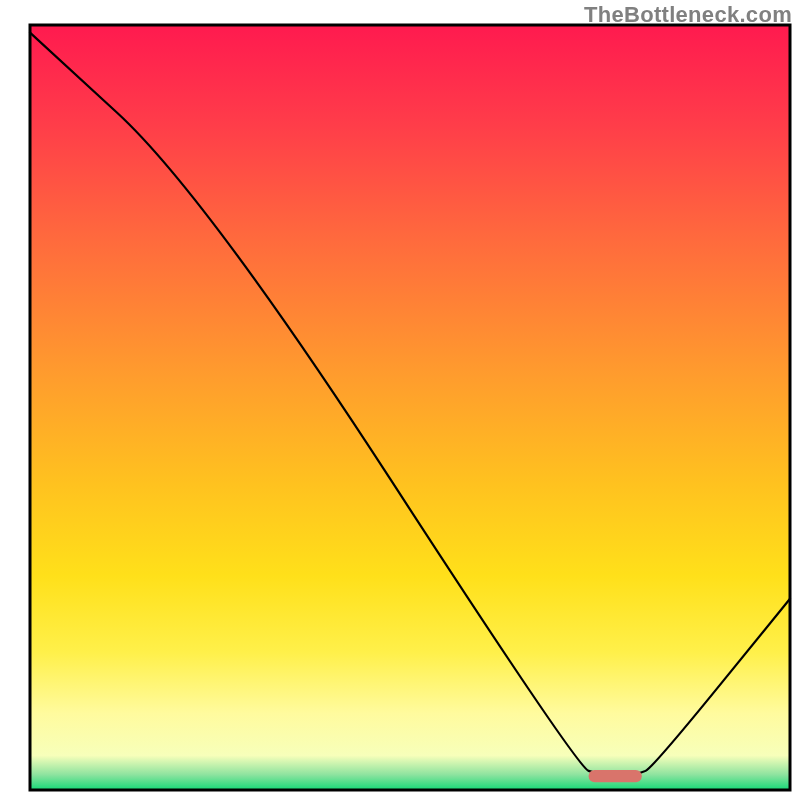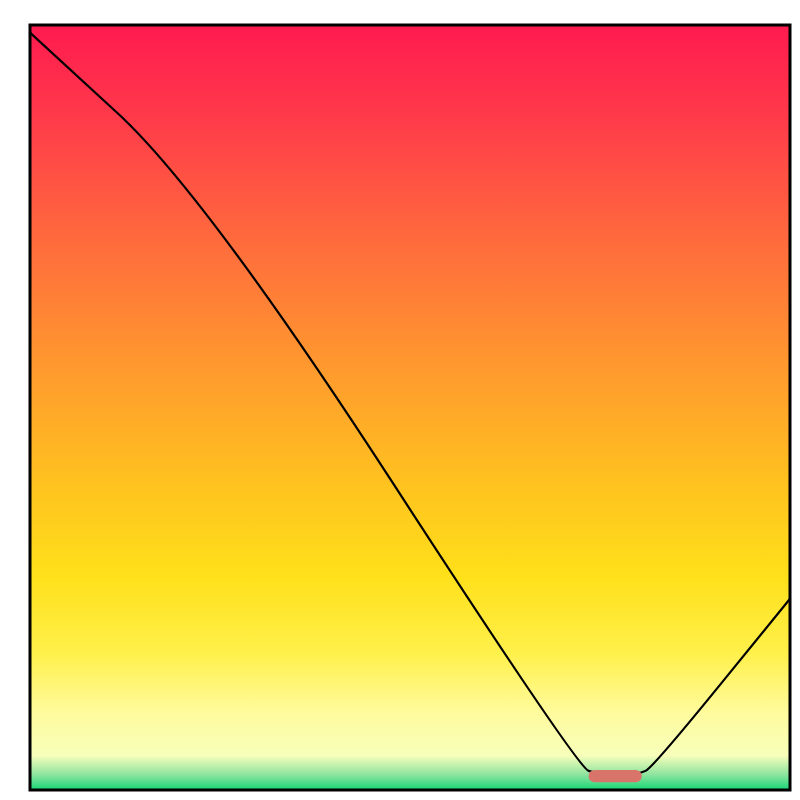--- a/index.html
+++ b/index.html
@@ -28,20 +28,21 @@
   svg.chart {
     position: absolute;
     top: 0;
     left: 0;
   }
 </style>
 </head>
 <body>
 
 <div class="container">
+  <div class="watermark">TheBottleneck.com</div>
 
   <svg class="chart" width="800" height="800" viewBox="0 0 800 800">
     <defs>
       <linearGradient id="bg-grad" x1="0" y1="0" x2="0" y2="1">
           <stop offset="0%" stop-color="#ff1a4f"></stop>
           <stop offset="12%" stop-color="#ff3a4a"></stop>
           <stop offset="28.000000000000004%" stop-color="#ff6a3d"></stop>
           <stop offset="45%" stop-color="#ff9a2e"></stop>
           <stop offset="60%" stop-color="#ffc21f"></stop>
           <stop offset="72%" stop-color="#ffe01a"></stop>

